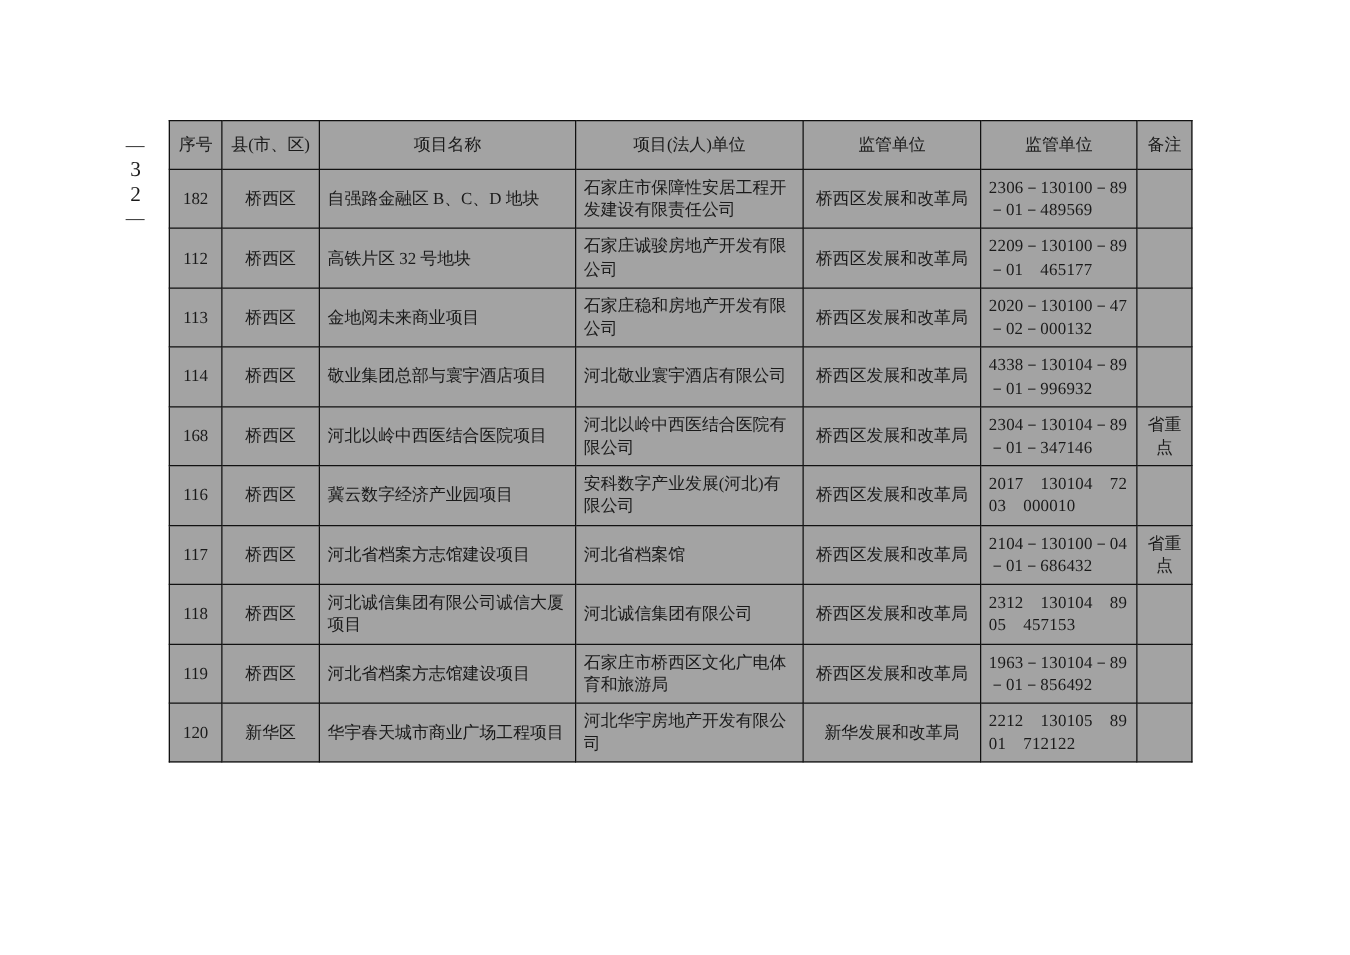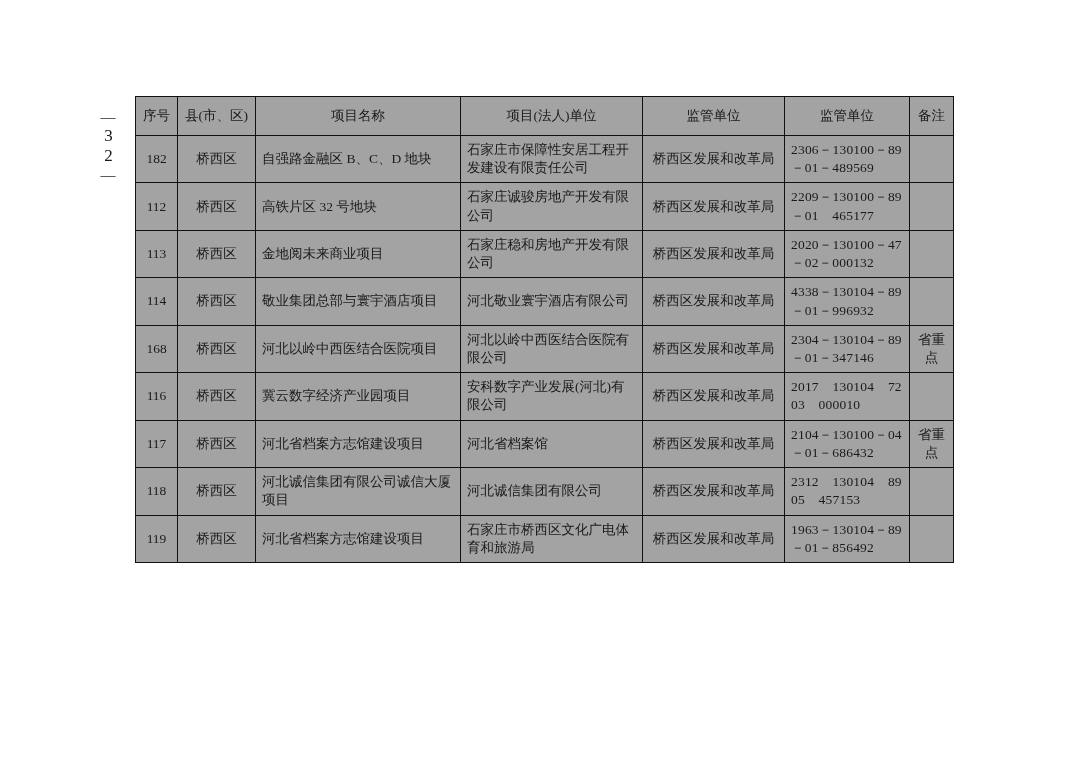--- a/index.html
+++ b/index.html
@@ -202,16 +202,25 @@
       </tr>
       <tr class="row">
         <td class="idx">119</td>
         <td class="dist">桥西区</td>
         <td class="name">河北省档案方志馆建设项目</td>
         <td class="org">石家庄市桥西区文化广电体育和旅游局</td>
         <td class="sup">桥西区发展和改革局</td>
         <td class="code">1963－130104－89－01－856492</td>
         <td class="note"></td>
       </tr>
+      <tr class="row">
+        <td class="idx">120</td>
+        <td class="dist">新华区</td>
+        <td class="name">华宇春天城市商业广场工程项目</td>
+        <td class="org">河北华宇房地产开发有限公司</td>
+        <td class="sup">新华发展和改革局</td>
+        <td class="code">2212　130105　89　01　712122</td>
+        <td class="note"></td>
+      </tr>
     </tbody>
   </table>
 
 </div>
 
 </body></html>

